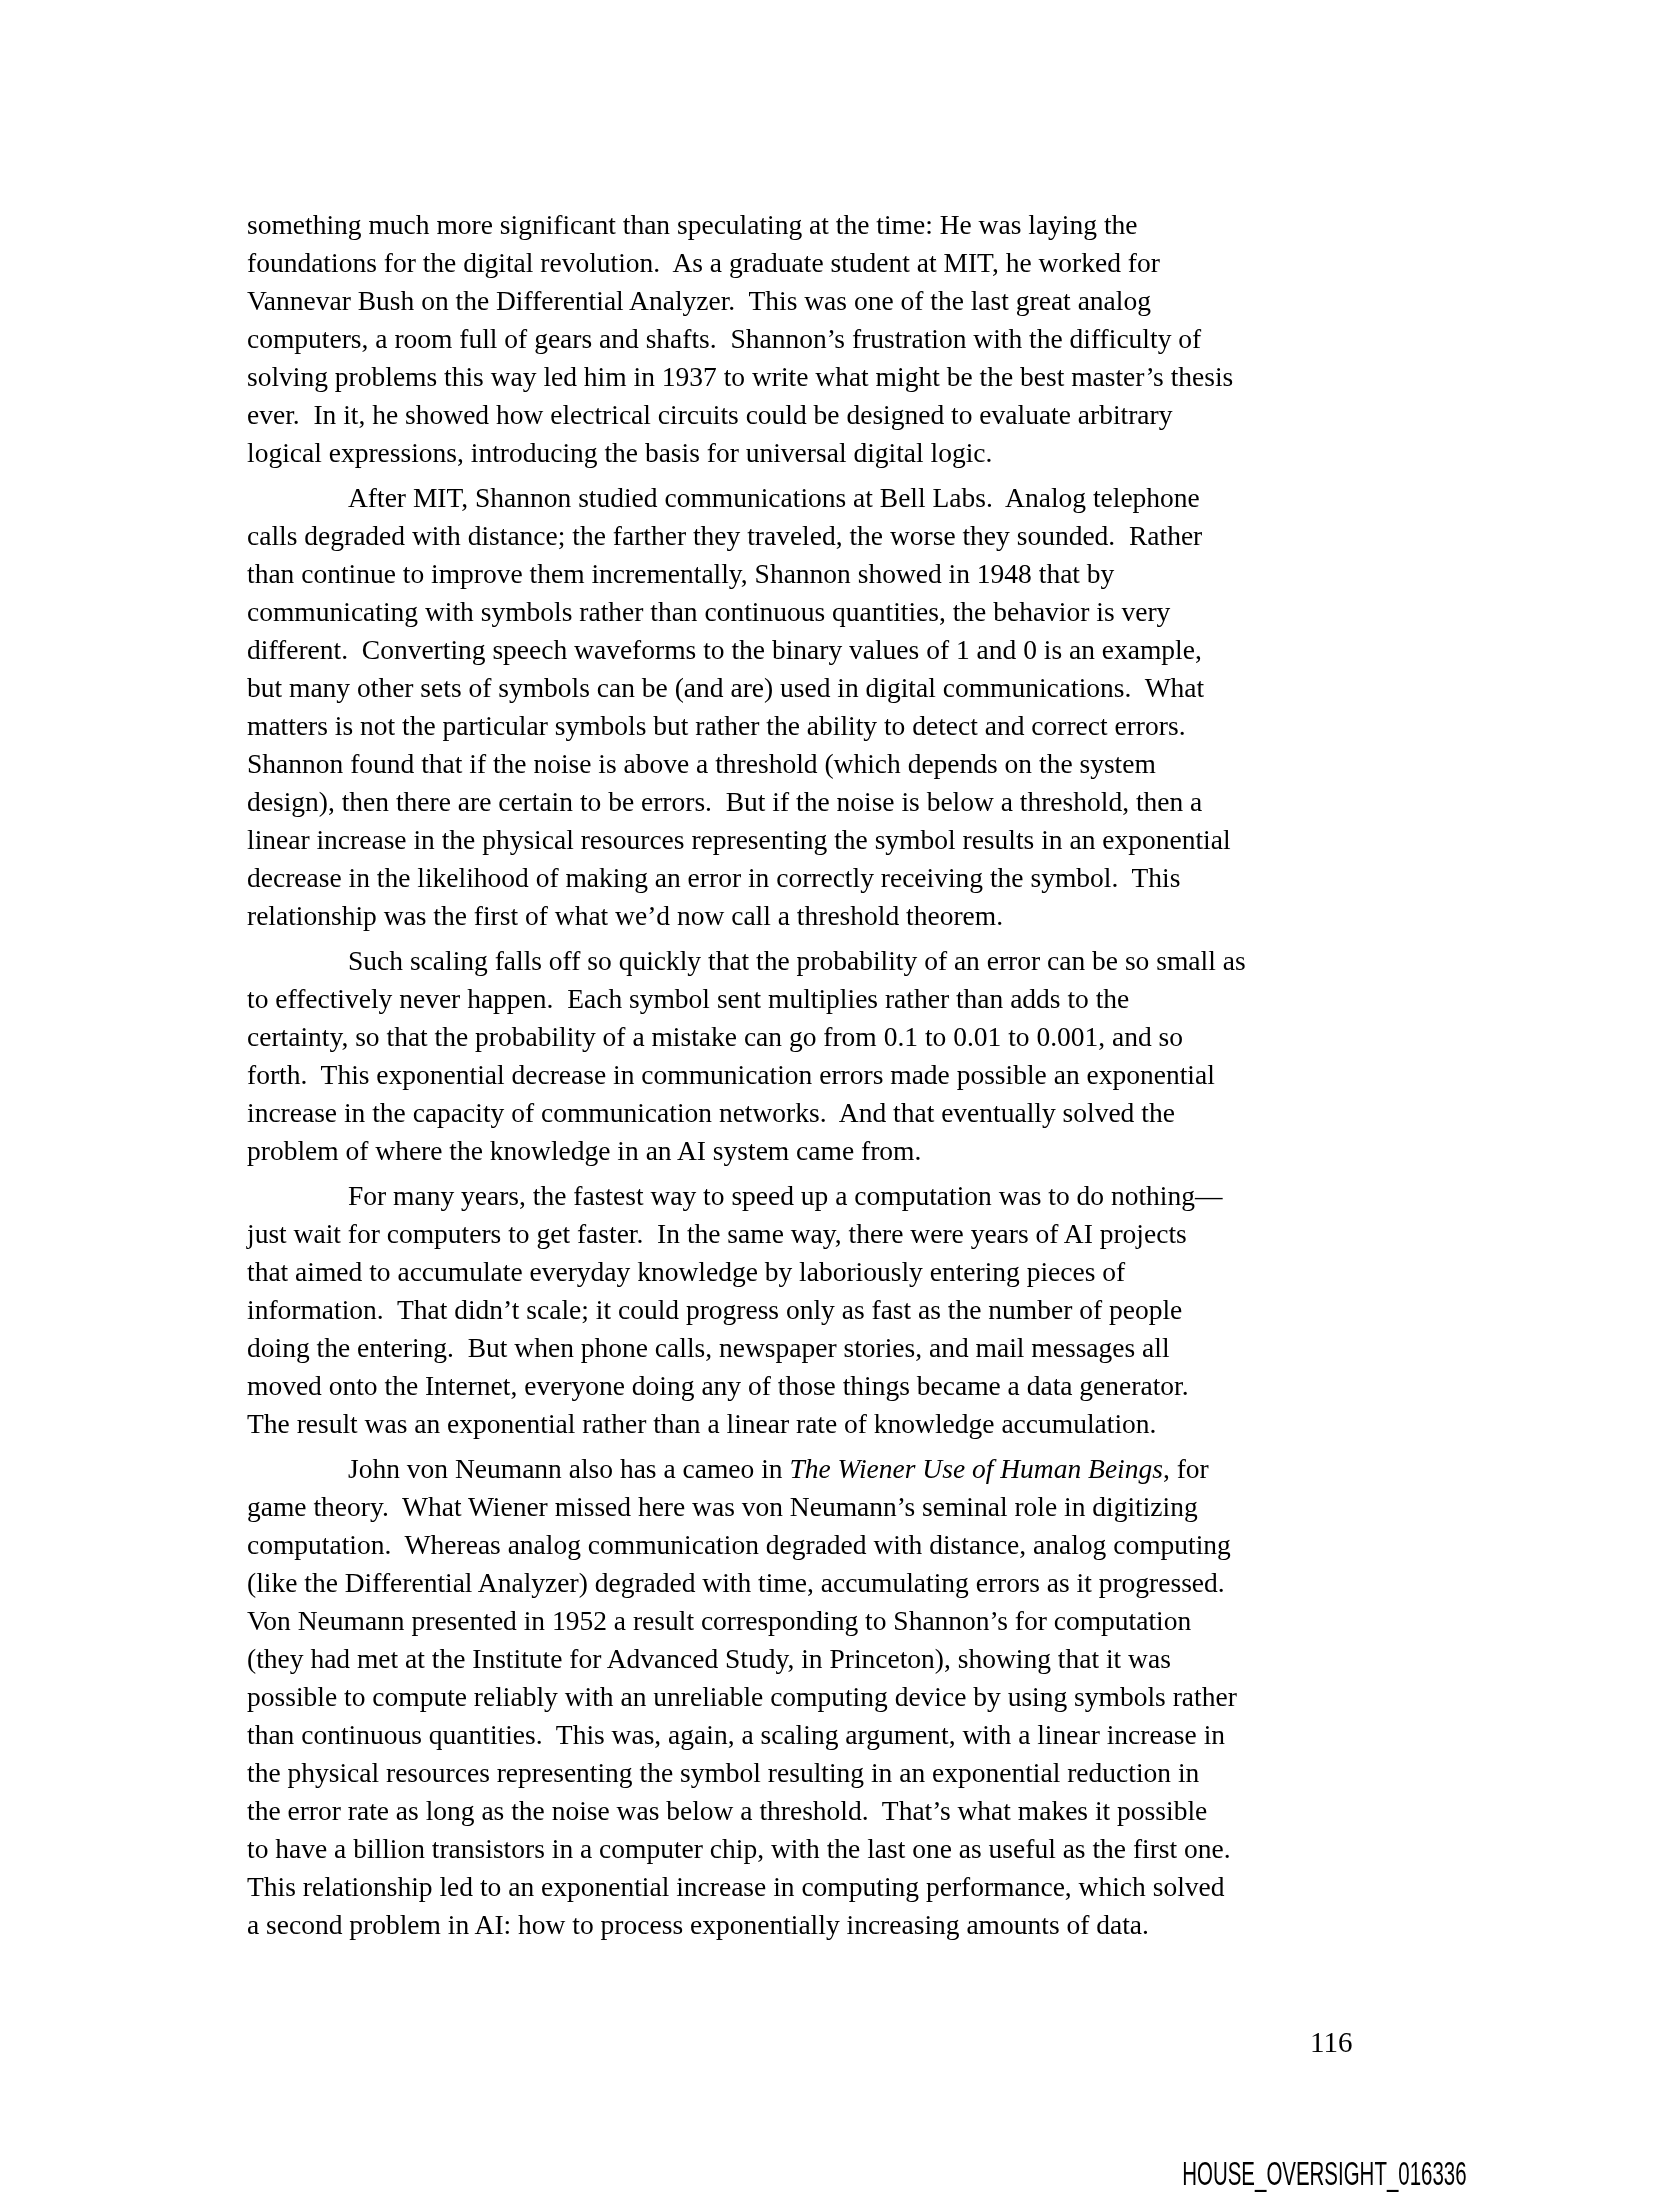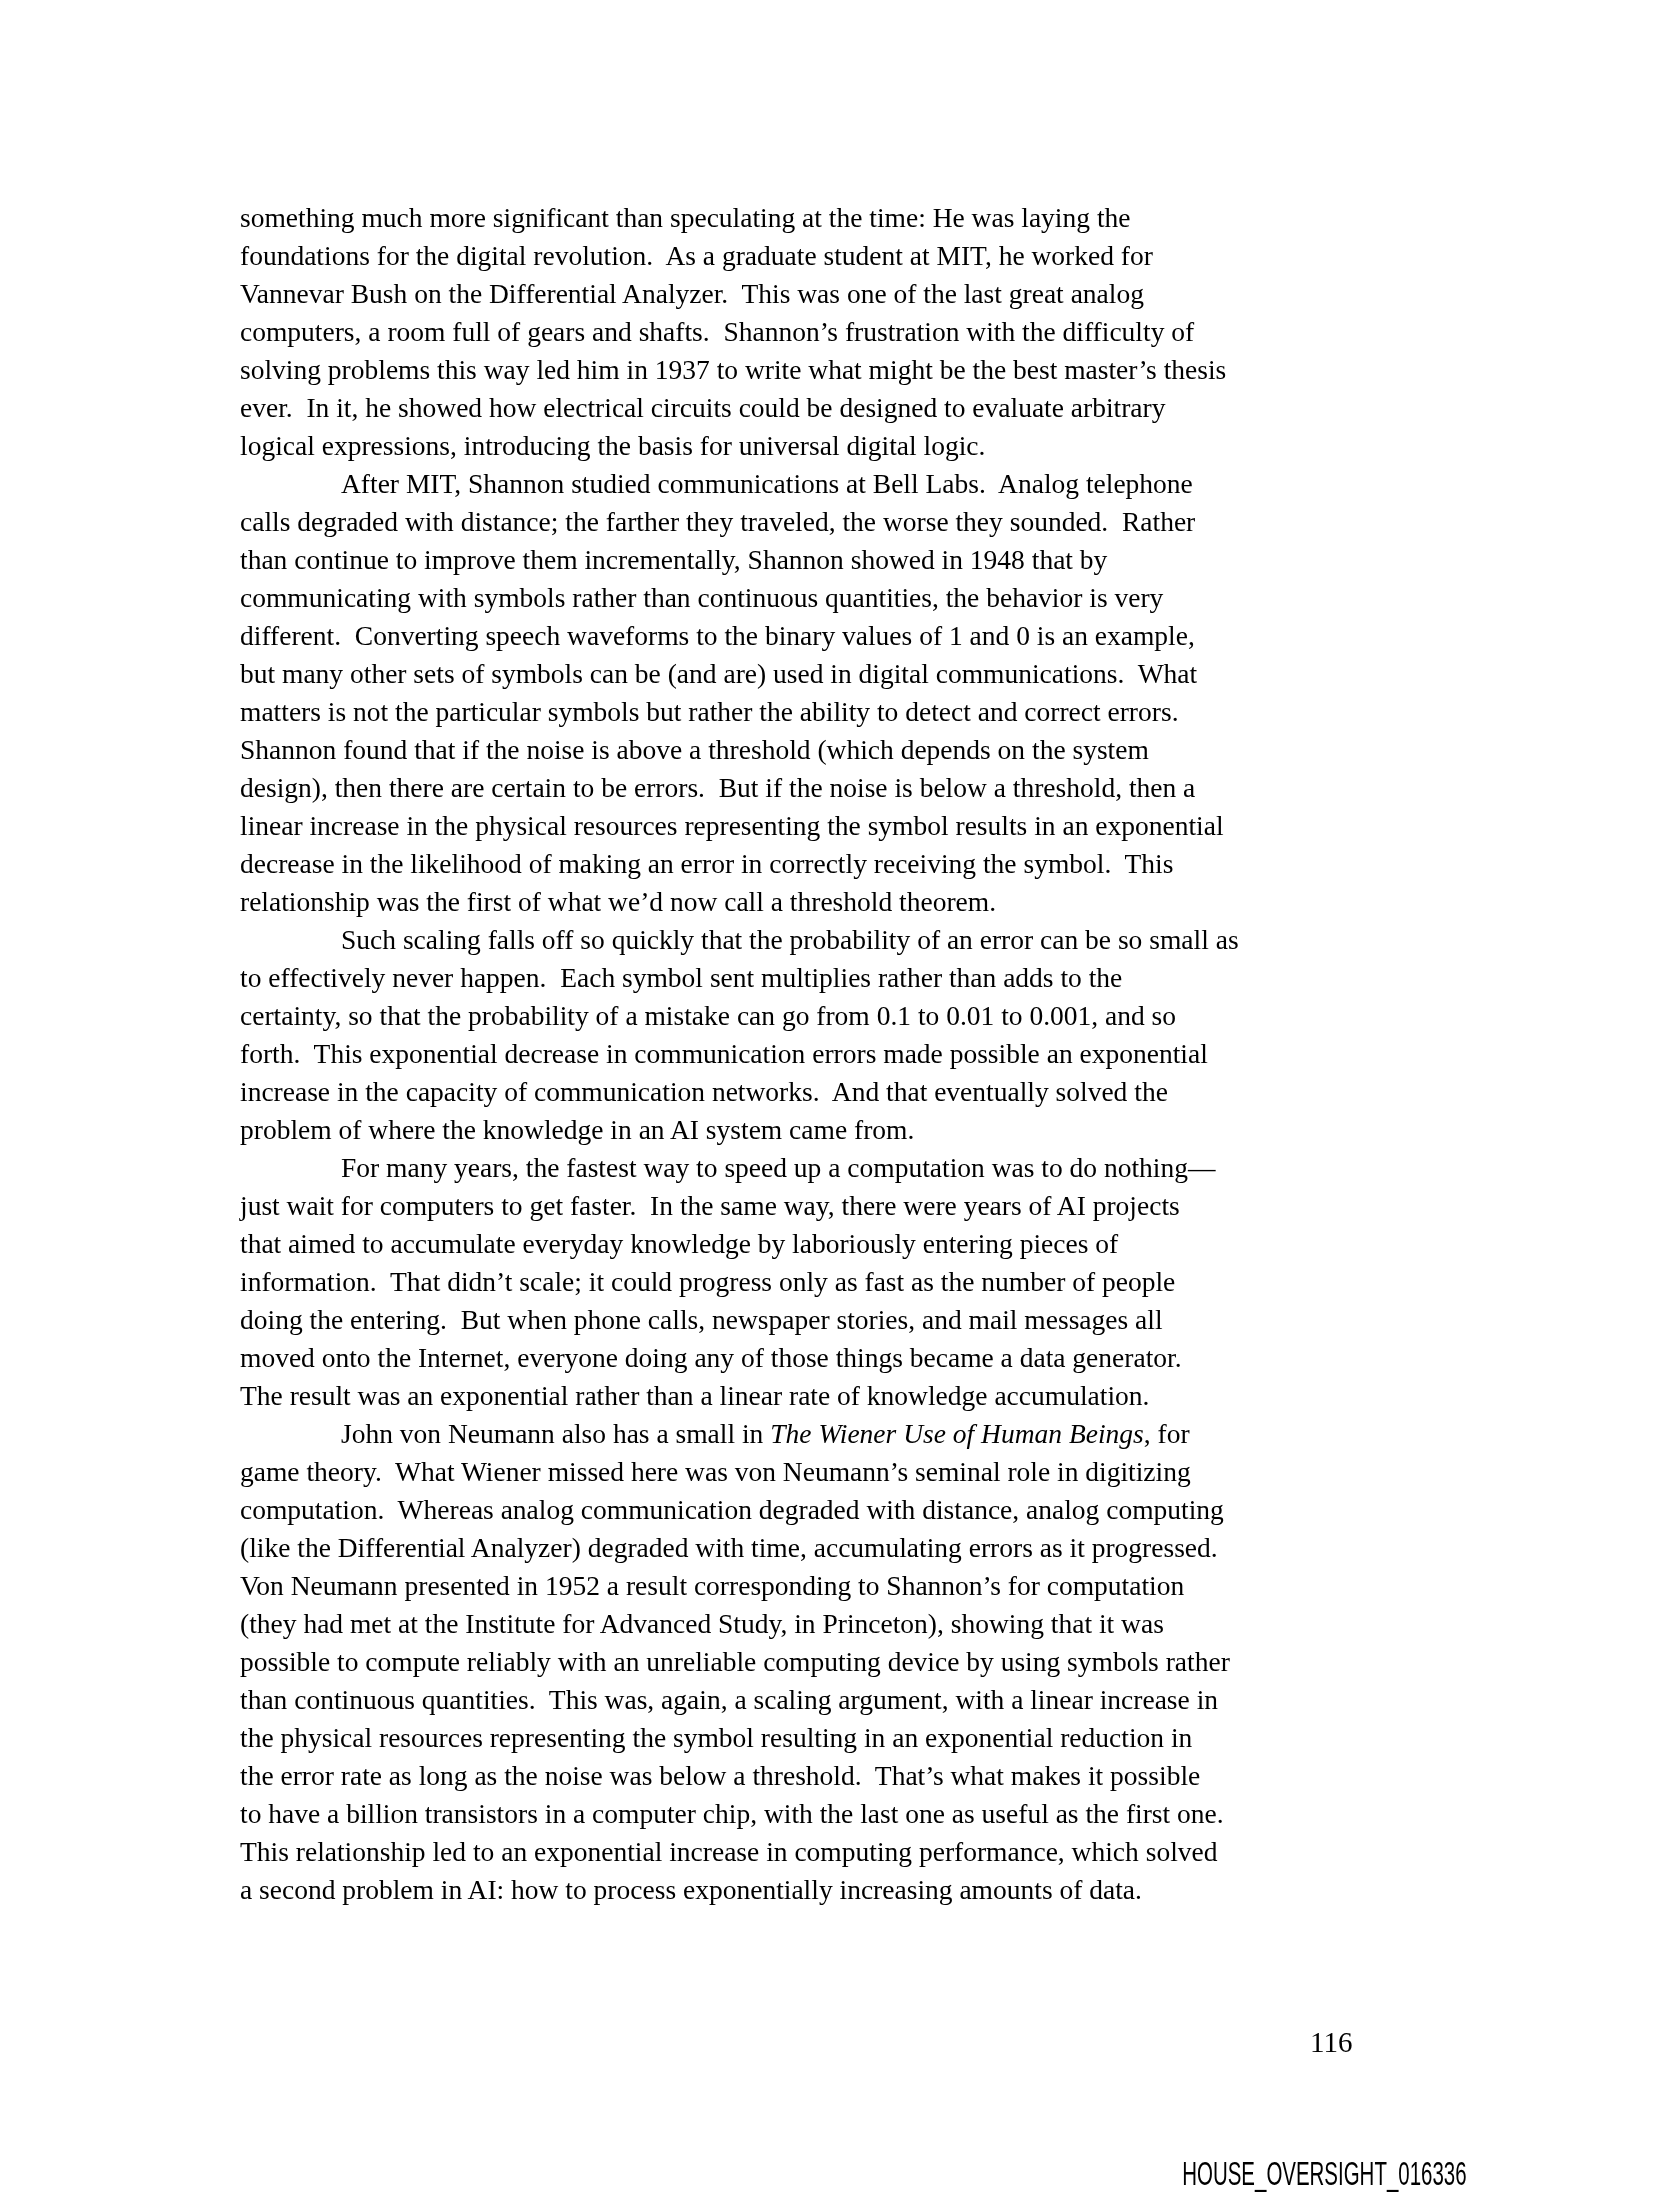--- a/index.html
+++ b/index.html
@@ -15,21 +15,21 @@
     position: absolute;
     left: 240px;
     top: 199px;
     width: 1316px;
     font-family: "Liberation Serif", "DejaVu Serif", serif;
     font-size: 27.5px;
     line-height: 38px;
     color: #000000;
   }
   .para {
-    margin: 0;
+    margin: 7px;
     padding: 0;
     white-space: pre-wrap;
     font-family: Liberation Serif, serif;
   }
   .para.indent { text-indent: 101px; }
   .book-title { font-style: italic; }
   .page-number {
     position: absolute;
     left: 1310px;
     top: 2027px;
@@ -81,21 +81,21 @@
 forth.  This exponential decrease in communication errors made possible an exponential
 increase in the capacity of communication networks.  And that eventually solved the
 problem of where the knowledge in an AI system came from.</p>
     <p class="para indent">For many years, the fastest way to speed up a computation was to do nothing—
 just wait for computers to get faster.  In the same way, there were years of AI projects
 that aimed to accumulate everyday knowledge by laboriously entering pieces of
 information.  That didn’t scale; it could progress only as fast as the number of people
 doing the entering.  But when phone calls, newspaper stories, and mail messages all
 moved onto the Internet, everyone doing any of those things became a data generator.
 The result was an exponential rather than a linear rate of knowledge accumulation.</p>
-    <p class="para indent"><span>John von Neumann also has a small in </span><em class="book-title">The Wiener Use of Human Beings</em><span>, for
+    <p class="para indent"><span>John von Neumann also has a cameo in </span><em class="book-title">The Wiener Use of Human Beings</em><span>, for
 game theory.  What Wiener missed here was von Neumann’s seminal role in digitizing
 computation.  Whereas analog communication degraded with distance, analog computing
 (like the Differential Analyzer) degraded with time, accumulating errors as it progressed.
 Von Neumann presented in 1952 a result corresponding to Shannon’s for computation
 (they had met at the Institute for Advanced Study, in Princeton), showing that it was
 possible to compute reliably with an unreliable computing device by using symbols rather
 than continuous quantities.  This was, again, a scaling argument, with a linear increase in
 the physical resources representing the symbol resulting in an exponential reduction in
 the error rate as long as the noise was below a threshold.  That’s what makes it possible
 to have a billion transistors in a computer chip, with the last one as useful as the first one.

